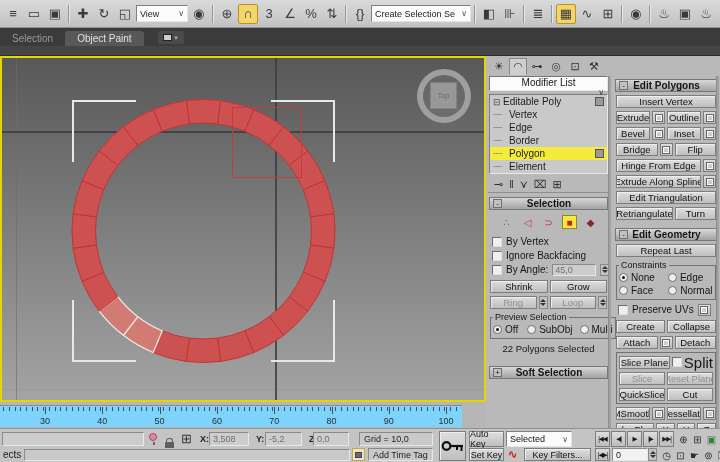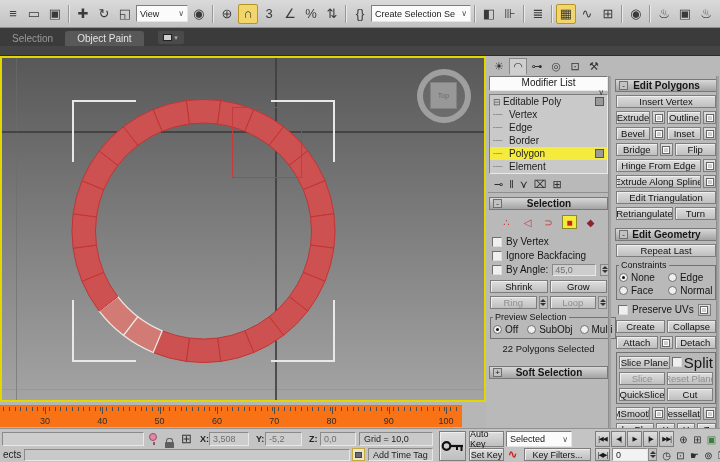--- a/index.html
+++ b/index.html
@@ -43,21 +43,21 @@
   .br.bl{border-bottom:2px solid #e8e8e8;border-left:2px solid #e8e8e8;}
   .br.brc{border-bottom:2px solid #e8e8e8;border-right:2px solid #e8e8e8;}
   #vcube{position:absolute;left:413px;top:9px;width:58px;height:58px;}
   #vcube .ring{position:absolute;left:2px;top:2px;width:54px;height:54px;border:6px solid rgba(168,168,168,.85);
                border-radius:50%;background:rgba(130,130,130,.25);}
   #vcube .sq{position:absolute;left:15px;top:15px;width:27px;height:27px;background:#989898;
              border:1px solid #828282;display:flex;align-items:center;justify-content:center;
              font-size:7px;color:#6a6a6a;}
   
   #trackbar{position:absolute;left:0;top:402px;width:720px;height:26px;background:#b6b6b6;}
-  #ruler{position:absolute;left:0;top:3px;width:462px;height:22px;border-top:1px solid #8b8b8b;background:#f97316;}
+  #ruler{position:absolute;left:0;top:3px;width:462px;height:22px;border-top:1px solid #8b8b8b;background:#7dd3fc;}
   .tick{position:absolute;top:1px;width:1px;background:#4c4c4c;}
   .tnum{position:absolute;top:10px;font-size:9px;color:#2e2e2e;transform:translateX(-50%);}
   
   #panel{position:absolute;left:486px;top:56px;width:234px;height:372px;background:#b9b9b9;overflow:hidden;}
   #col1{position:absolute;left:2px;top:0;width:121px;height:372px;}
   #col2{position:absolute;left:128px;top:0;width:104px;height:372px;}
   .scrollstrip{position:absolute;top:20px;bottom:0;width:3px;background:#a2a2a2;border-left:1px solid #8d8d8d;}
   #panel-tabs{display:flex;gap:1px;height:20px;align-items:center;padding-left:2px;}
   .ptab{width:18px;height:17px;display:flex;align-items:center;justify-content:center;font-size:11px;color:#333;}
   .ptab.active{background:#cfcfcf;border:1px solid #888;border-bottom-color:#cfcfcf;}
@@ -588,21 +588,21 @@
   <div id="sbar1">
     <div class="abs sfield" style="left:2px;top:3px;width:142px;height:14px"></div>
     <div class="abs pinb" style="left:149px;top:4px"></div>
     <div class="abs lockic" style="left:165px;top:0px"></div>
     <div class="abs" style="left:181px;top:2px;font-size:13px;color:#333">⊞</div>
     <div class="abs slab" style="left:200px;top:5px">X:</div>
     <div class="abs sfield" style="left:209px;top:3px;width:40px;height:14px">3,508</div>
     <div class="abs slab" style="left:256px;top:5px">Y:</div>
     <div class="abs sfield" style="left:265px;top:3px;width:37px;height:14px">-5,2</div>
     <div class="abs slab" style="left:309px;top:5px">Z:</div>
-    <div class="abs sfield" style="left:320px;top:3px;width:36px;height:14px">0,0</div>
+    <div class="abs sfield" style="left:313px;top:3px;width:36px;height:14px">0,0</div>
     <div class="abs flatfield" style="left:359px;top:3px;width:74px;height:14px">Grid = 10,0</div>
     <div class="abs skbtn" style="left:439px;top:2px;width:27px;height:30px;z-index:3">
       <svg width="24" height="15">
         <circle cx="5.5" cy="7" r="3.8" fill="none" stroke="#111" stroke-width="2.2"></circle>
         <line x1="9" y1="7" x2="22" y2="7" stroke="#111" stroke-width="2.2"></line>
         <line x1="16" y1="7" x2="16" y2="11" stroke="#111" stroke-width="2"></line>
         <line x1="20.5" y1="7" x2="20.5" y2="12" stroke="#111" stroke-width="2"></line>
       </svg>
     </div>
     <div class="abs skbtn" style="left:469px;top:2px;width:35px;height:16px">Auto Key</div>

